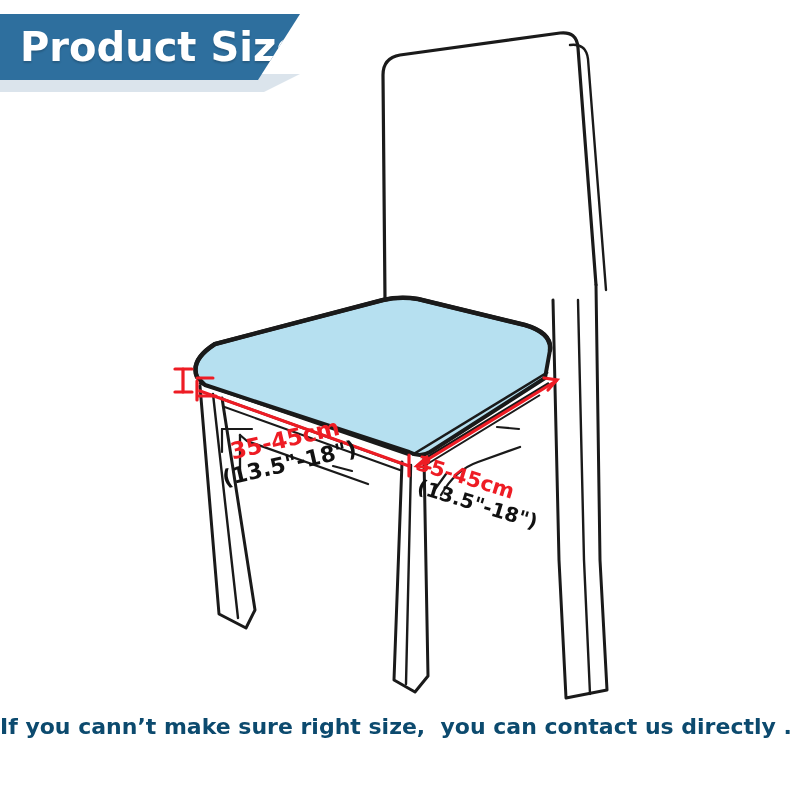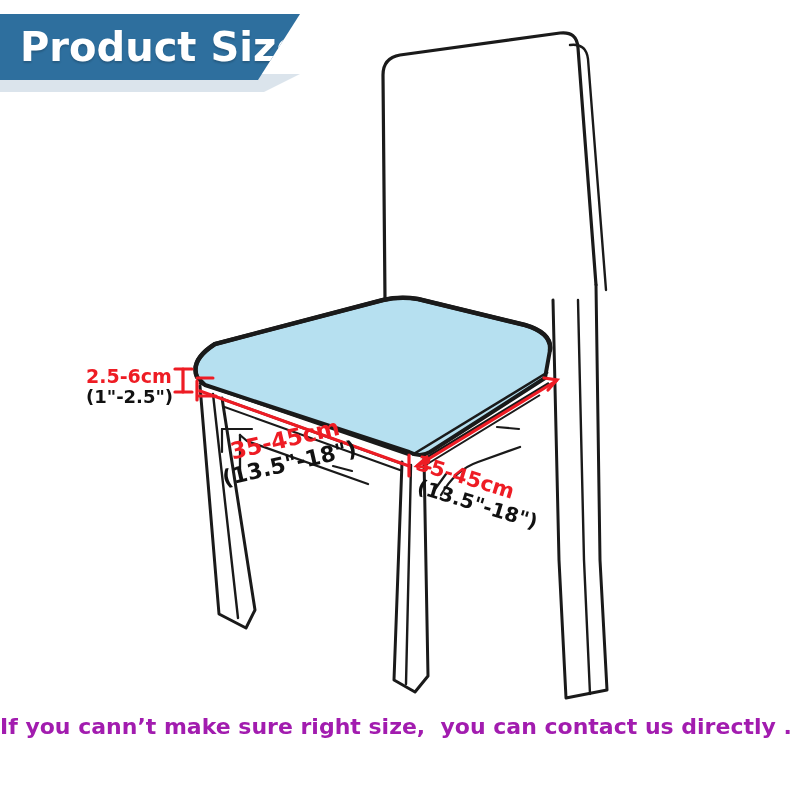--- a/index.html
+++ b/index.html
@@ -123,21 +123,21 @@
   
   .caption {
     position: absolute;
     left: 0;
     top: 714px;
     width: 632px;
     text-align: left;
     font-family: "DejaVu Sans", sans-serif;
     font-weight: bold;
     font-size: 22px;
-    color: #a21caf;
+    color: #0c4a6e;
     white-space: pre;
   }
 </style>
 </head>
 <body>
 
 <div id="stage">
 
   <div class="banner-wrap">
     <div class="banner-shadow"></div>
@@ -239,24 +239,20 @@
       <line x1="333" y1="466" x2="352" y2="471"></line>
     </g>
 
     <g stroke="#1a1a1a" stroke-width="2.2" stroke-linecap="round">
       <line x1="497" y1="427" x2="519" y2="429"></line>
       <line x1="433" y1="492" x2="446" y2="474"></line>
     </g>
 
   </svg>
 
-  <div class="dim-label" id="label-thickness">
-    <span class="dim-cm">2.5-6cm</span>
-    <span class="dim-in">(1"-2.5")</span>
-  </div>
 
   <div class="dim-label" id="label-width-left">
     <span class="dim-cm">35-45cm</span>
     <span class="dim-in">(13.5"-18")</span>
   </div>
 
   <div class="dim-label" id="label-width-right">
     <span class="dim-cm">35-45cm</span>
     <span class="dim-in">(13.5"-18")</span>
   </div>

